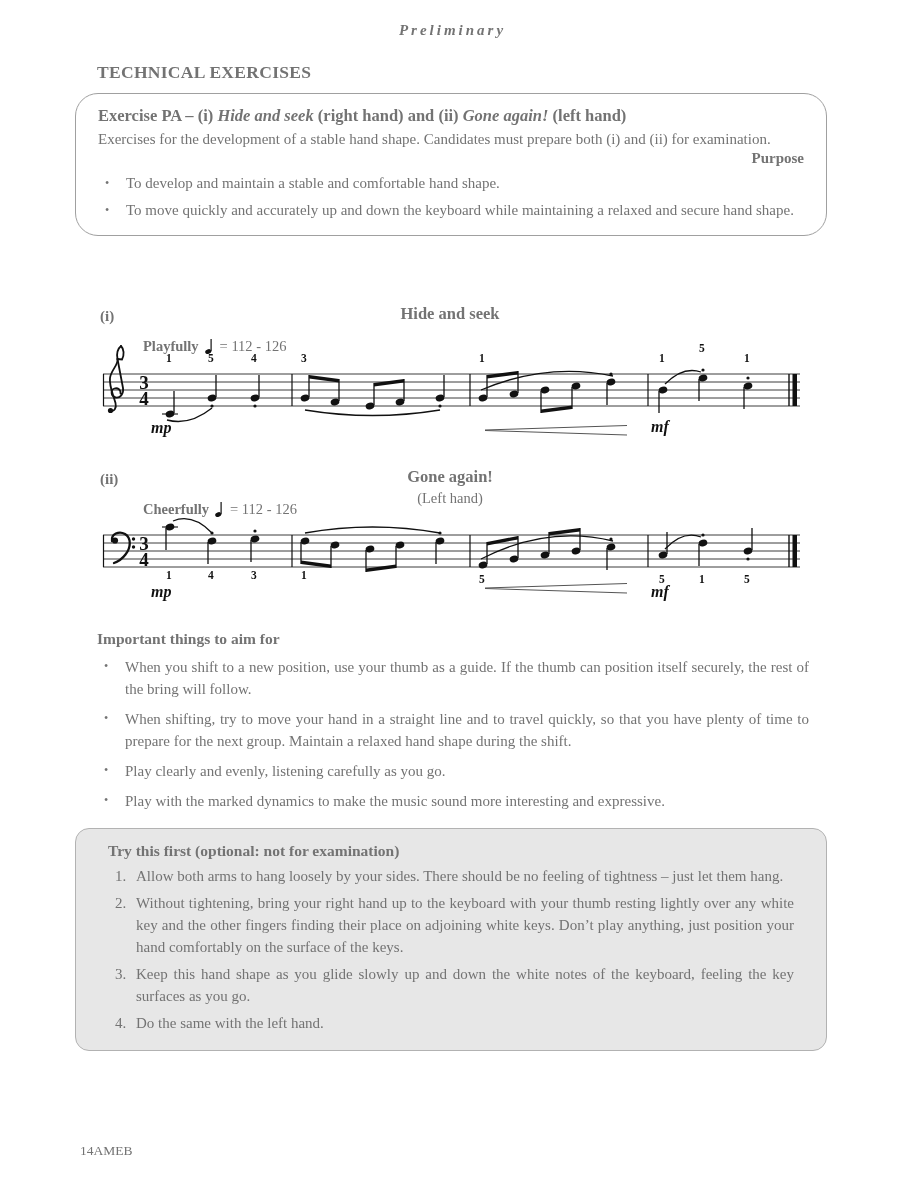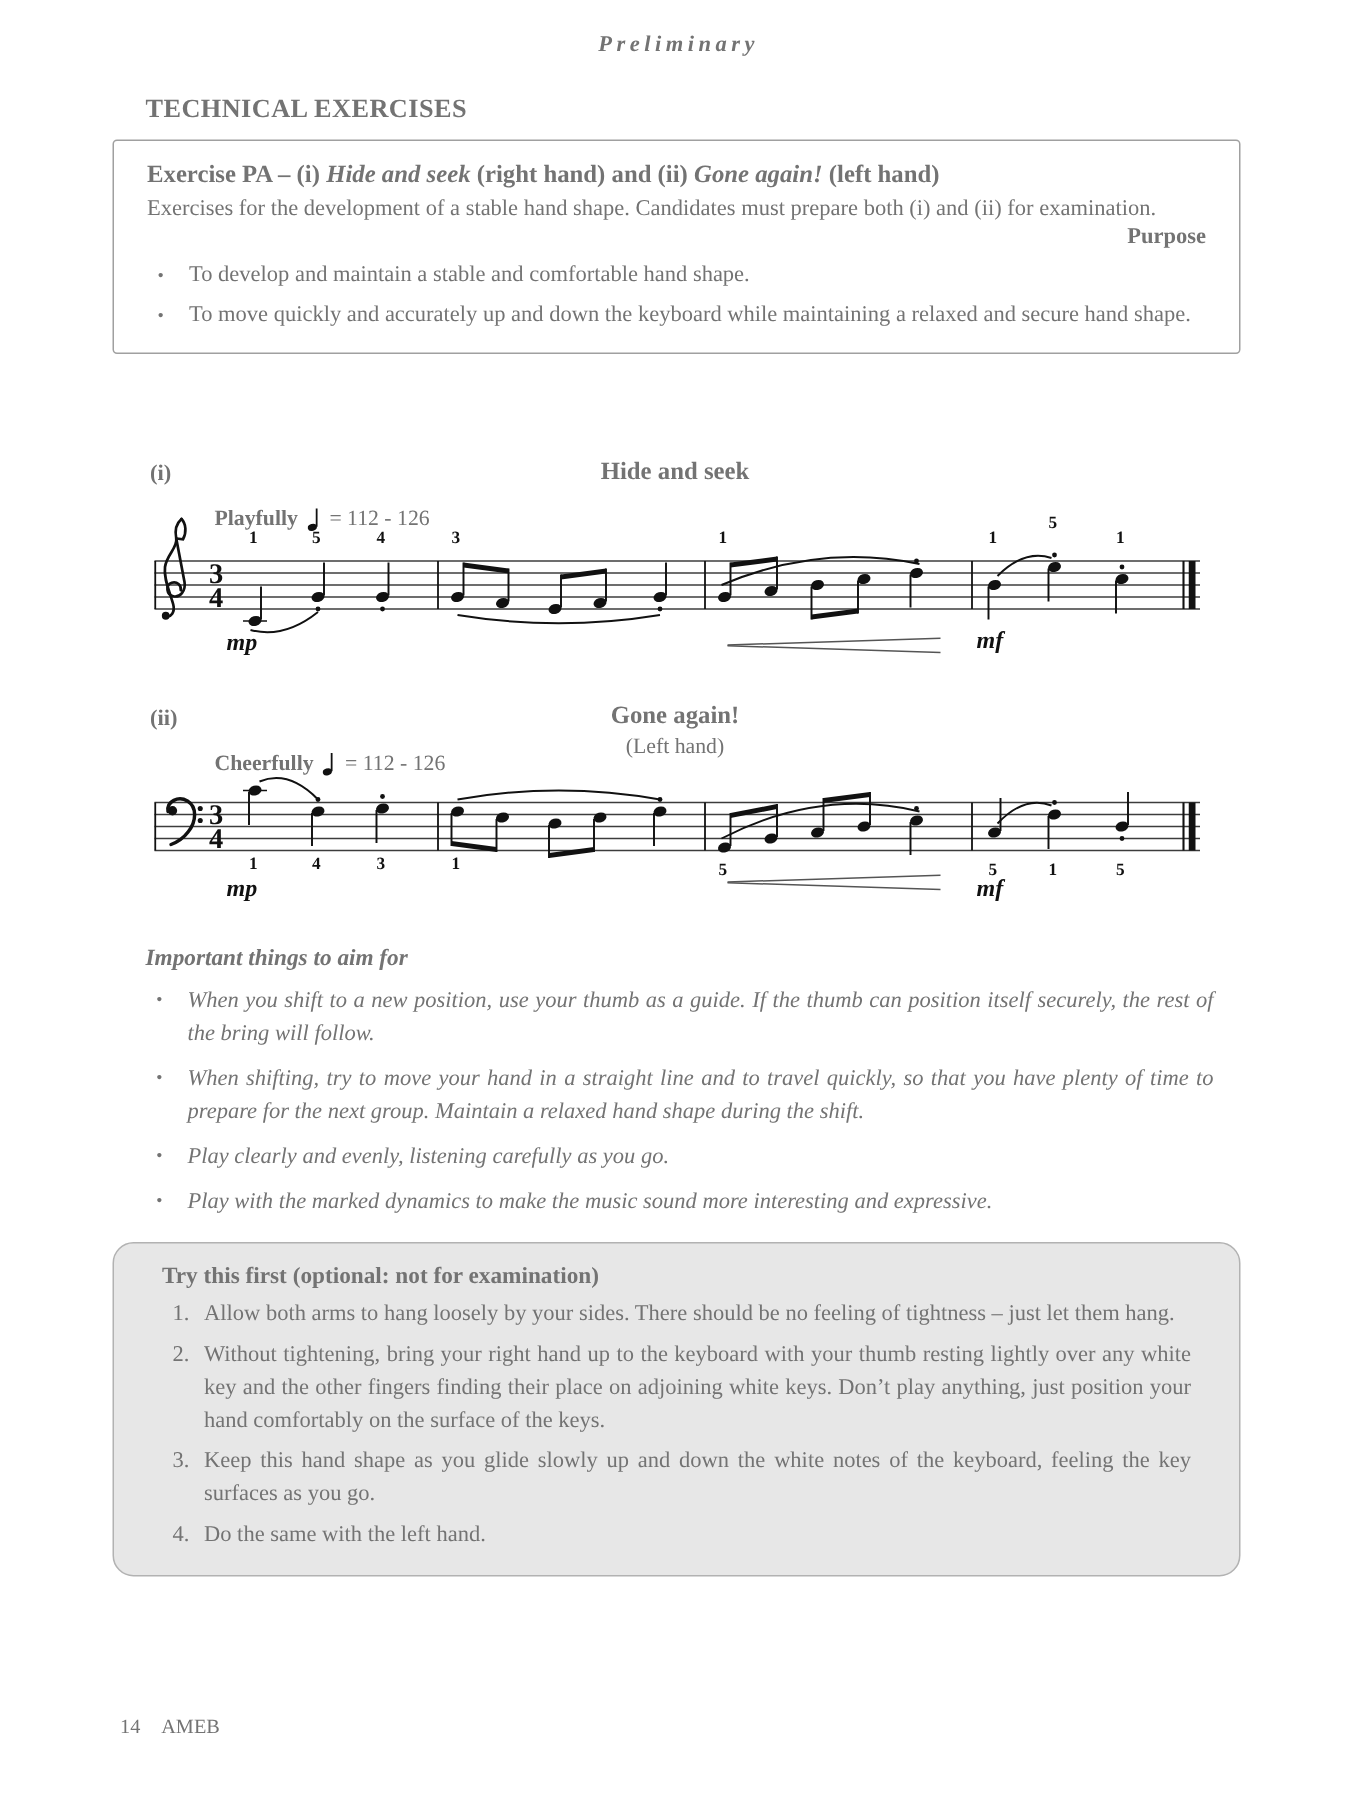--- a/index.html
+++ b/index.html
@@ -2,48 +2,48 @@
 <html><head>
 <meta charset="utf-8">
 <style>
   html,body{margin:0;padding:0;background:#fff;}
   .page{position:relative;width:905px;height:1200px;background:#ffffff;overflow:hidden;
         font-family:"Liberation Serif","DejaVu Serif",serif;color:#737373;}
   .header{position:absolute;top:22px;left:0;width:100%;text-align:center;
           font-style:italic;font-weight:600;font-size:15px;letter-spacing:3px;}
   .sec-title{position:absolute;top:62px;left:97px;font-size:17.5px;font-weight:bold;letter-spacing:.3px;}
   .box1{position:absolute;top:93px;left:75px;width:752px;box-sizing:border-box;background:#fff;
-        border:1.6px solid #a0a0a0;border-radius:3px;padding:11px 22px 14px;}
+        border:1.6px solid #a0a0a0;border-radius:23px;padding:11px 22px 14px;}
   .box-title{font-size:16.5px;font-weight:bold;line-height:22px;}
   .box-desc{font-size:15px;line-height:21px;text-align:justify;margin-top:2px;}
   .purpose-h{font-size:15px;font-weight:bold;text-align:right;}
   .lrow{display:flex;font-size:15px;line-height:21px;margin-top:6px;}
   .lrow .mark{flex:none;width:28px;box-sizing:border-box;padding-left:7px;}
   .lrow .txt{flex:1;text-align:justify;}
   .bullets .mark{font-size:12px;line-height:21px;}
   .piece{position:absolute;left:0;width:905px;height:160px;}
   .piece-numeral{position:absolute;left:100px;top:6px;font-size:15px;font-weight:bold;}
   .piece-title{position:absolute;left:95px;top:2px;width:710px;text-align:center;
                font-size:16.5px;font-weight:bold;}
   .piece-sub{position:absolute;left:95px;top:25px;width:710px;text-align:center;font-size:14.5px;}
   .tempo{position:absolute;left:143px;top:35px;display:flex;align-items:flex-end;gap:6px;
          font-size:14.5px;z-index:2;}
   .tempo .word{font-weight:bold;}
   .staff-svg{position:absolute;left:95px;width:710px;height:120px;}
   .tsig{font-family:"Liberation Serif",serif;font-size:19px;font-weight:bold;fill:#111;}
   .fing{font-family:"Liberation Serif",serif;font-size:11.5px;font-weight:bold;fill:#111;}
   .dyn{font-family:"Liberation Serif",serif;font-size:16px;font-weight:bold;font-style:italic;fill:#111;}
-  .aim{position:absolute;top:630px;left:97px;width:712px;font-style:italic;}
+  .aim{position:absolute;top:630px;left:97px;width:712px;}
   .aim-h{font-size:15.5px;font-weight:bold;}
   .aim .lrow{line-height:22px;margin-top:8px;}
   .trybox{position:absolute;top:828px;left:75px;width:752px;box-sizing:border-box;
           background:#e7e7e7;border:1.4px solid #b2b2b2;border-radius:14px;padding:13px 32px 16px;}
   .try-h{font-size:15.5px;font-weight:bold;margin-bottom:4px;}
   .trybox .lrow{line-height:22px;margin-top:5px;}
-  .footer{position:absolute;top:1143px;left:80px;font-size:13.5px;display:flex;gap:14px;justify-content:flex-end;}
+  .footer{position:absolute;top:1143px;left:80px;font-size:13.5px;display:flex;justify-content:flex-end;}
 </style>
 </head>
 <body>
 
 <div class="page">
 
   <div class="header">Preliminary</div>
   <div class="sec-title">TECHNICAL EXERCISES</div>
 
   <div class="box1">

